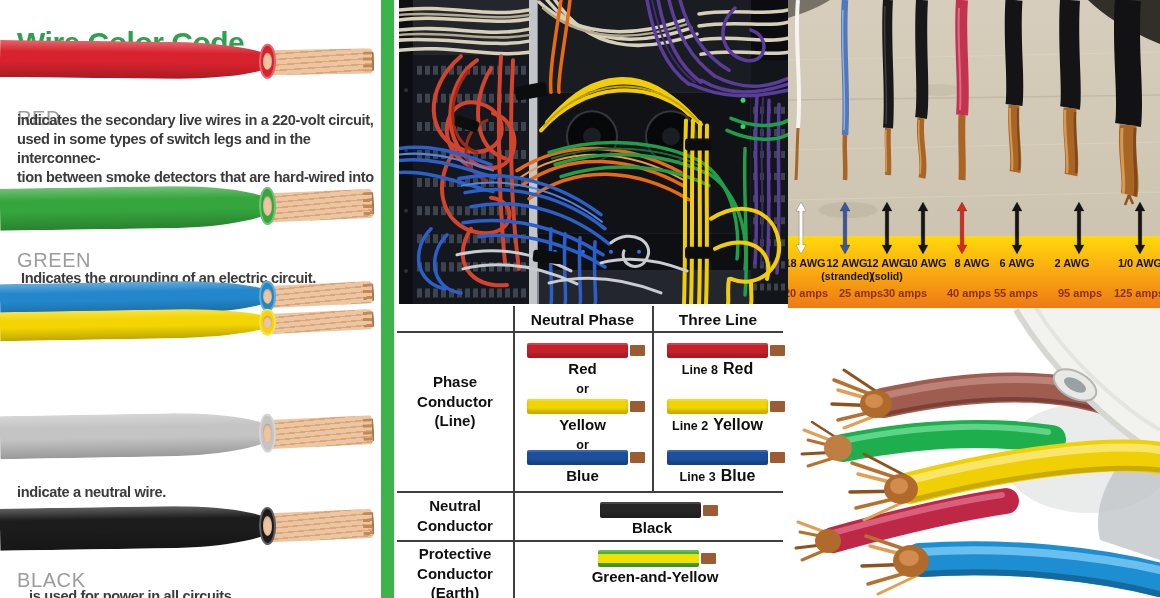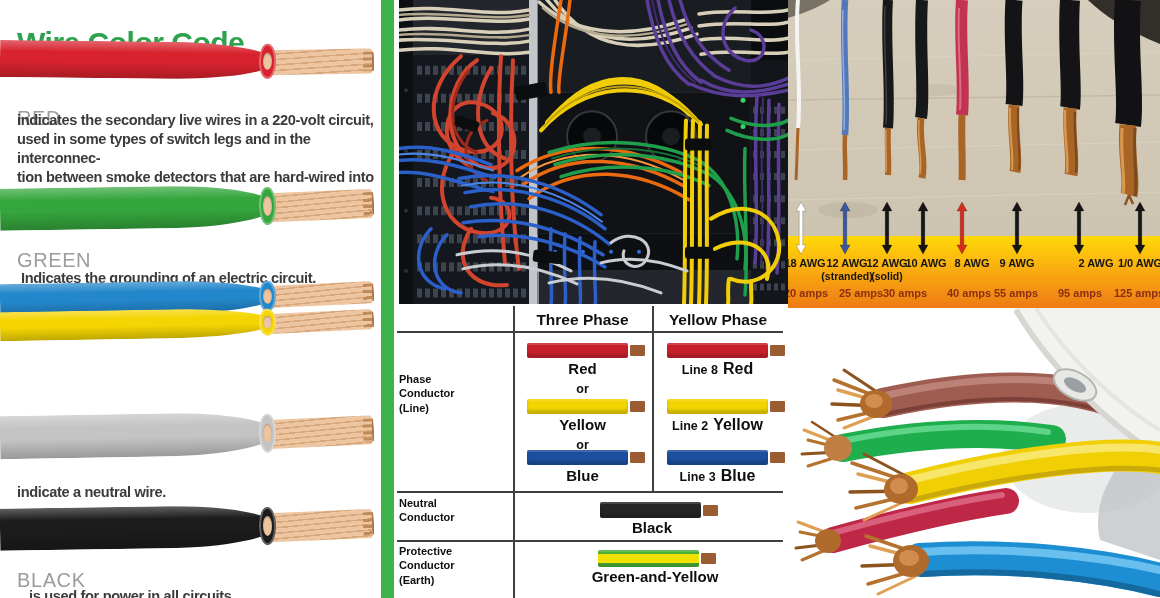--- a/index.html
+++ b/index.html
@@ -27,21 +27,21 @@
   .lwire .cap{position:absolute;left:259px;top:4%;bottom:4%;width:17px;border-radius:50%;
       background:var(--c);box-shadow:inset 0 0 0 2px rgba(255,255,255,.30);}
   .lwire .core{position:absolute;left:263px;top:27%;bottom:27%;width:9px;border-radius:50%;
       background:#edc5a0;box-shadow:inset 0 1px 2px rgba(0,0,0,.25);}
   .green-divider{position:absolute;left:381px;top:0;width:13px;height:598px;background:#3cb44a;}
 
   
   .rack-photo{position:absolute;left:399px;top:0;width:389px;height:304px;}
   .tline{position:absolute;background:#3f3f3f;}
   .th-label{position:absolute;font-size:15.5px;font-weight:bold;color:#101010;text-align:center;}
-  .row-label{position:absolute;font-size:11px;font-weight:bold;color:#101010;text-align:left;
+  .row-label{position:absolute;font-size:15px;font-weight:bold;color:#101010;text-align:center;
              white-space:pre-line;line-height:1.3;}
   .tbar{position:absolute;width:118px;height:15px;}
   .tbar .bar{position:absolute;left:0;top:0;width:101px;height:100%;border-radius:2px;
       box-shadow:inset 0 -4px 3px rgba(0,0,0,.18),inset 0 2px 0 rgba(255,255,255,.15);}
   .tbar .tip{position:absolute;right:0;top:2px;height:11px;width:15px;border-radius:1px;}
   .tbar .stripe{position:absolute;left:0;width:101px;top:4px;bottom:4px;}
   .wlabel{position:absolute;font-weight:bold;font-size:15px;color:#0e0e0e;text-align:center;}
   .orlabel{position:absolute;font-weight:bold;font-size:12.5px;color:#0e0e0e;text-align:center;}
   .wlabel .prefix{font-size:12.5px;}
   .wlabel .cname{font-size:16px;margin-left:5px;}
@@ -300,22 +300,22 @@
     </g>
   </svg>
 
   <div>
     <div class="tline" style="left:513px;top:306px;width:2px;height:292px"></div>
     <div class="tline" style="left:652px;top:306px;width:2px;height:185px"></div>
     <div class="tline" style="left:397px;top:331px;width:386px;height:2px"></div>
     <div class="tline" style="left:397px;top:491px;width:386px;height:2px"></div>
     <div class="tline" style="left:397px;top:540px;width:386px;height:2px"></div>
 
-    <div class="th-label" style="left:515px;top:311px;width:135px">Three Phase</div>
-    <div class="th-label" style="left:654px;top:311px;width:128px">Yellow Phase</div>
+    <div class="th-label" style="left:515px;top:311px;width:135px">Neutral Phase</div>
+    <div class="th-label" style="left:654px;top:311px;width:128px">Three Line</div>
 
     <div class="row-label" style="left:399px;top:372px;width:112px">Phase
 Conductor
 (Line)</div>
     <div class="row-label" style="left:399px;top:496px;width:112px">Neutral
 Conductor</div>
     <div class="row-label" style="left:399px;top:544px;width:112px">Protective
 Conductor
 (Earth)</div>
 
@@ -414,22 +414,22 @@
       <path d="M334,128 C332,158 338,182 335,194" stroke="#d79a52" stroke-width="3" fill="none"></path>
       <path d="M347,128 C345,160 350,184 347,196" stroke="#7c4a1c" stroke-width="3" fill="none"></path>
       <path d="M341,195 L337,205 M341,195 L345,204" stroke="#8a5420" stroke-width="2.5" fill="none"></path>
     </svg>
     <div class="awg-band">
       <div class="awg-label" style="left:17px">18 AWG</div>
       <div class="awg-label" style="left:59px">12 AWG</div>
       <div class="awg-label" style="left:99px">12 AWG</div>
       <div class="awg-label" style="left:138px">10 AWG</div>
       <div class="awg-label" style="left:184px">8 AWG</div>
-      <div class="awg-label" style="left:229px">9 AWG</div>
-      <div class="awg-label" style="left:308px">2 AWG</div>
+      <div class="awg-label" style="left:229px">6 AWG</div>
+      <div class="awg-label" style="left:284px">2 AWG</div>
       <div class="awg-label" style="left:352px">1/0 AWG</div>
       <div class="awg-sub" style="left:59px">(stranded)</div>
       <div class="awg-sub" style="left:99px">(solid)</div>
       <div class="awg-amps" style="left:18px">20 amps</div>
       <div class="awg-amps" style="left:73px">25 amps</div>
       <div class="awg-amps" style="left:117px">30 amps</div>
       <div class="awg-amps" style="left:181px">40 amps</div>
       <div class="awg-amps" style="left:228px">55 amps</div>
       <div class="awg-amps" style="left:292px">95 amps</div>
       <div class="awg-amps" style="left:351px">125 amps</div>

